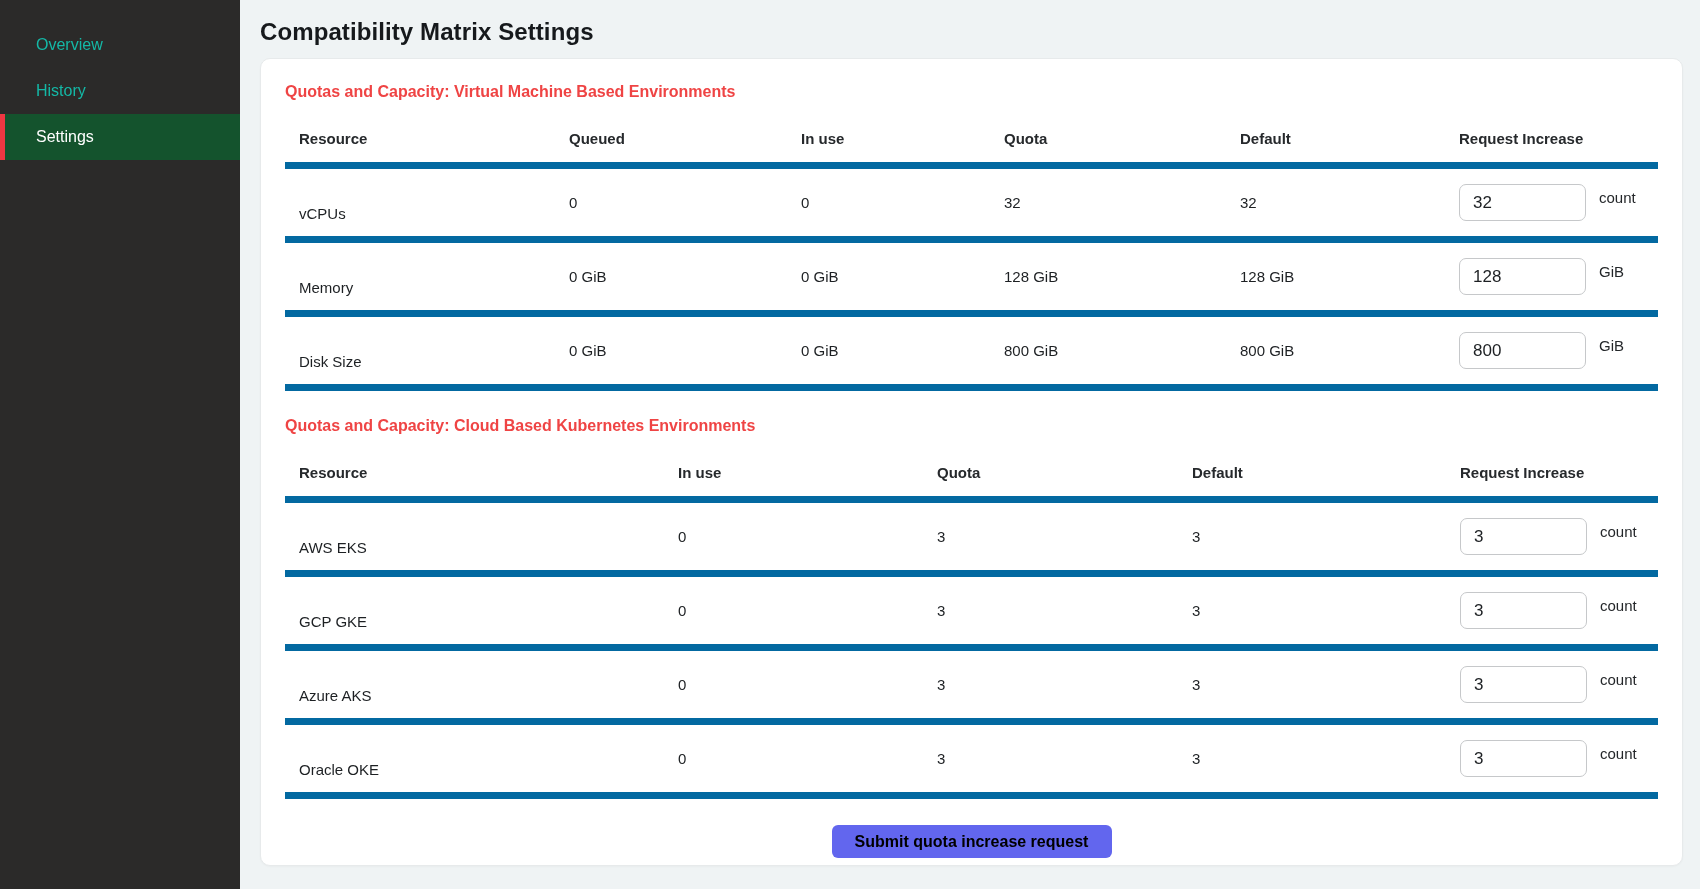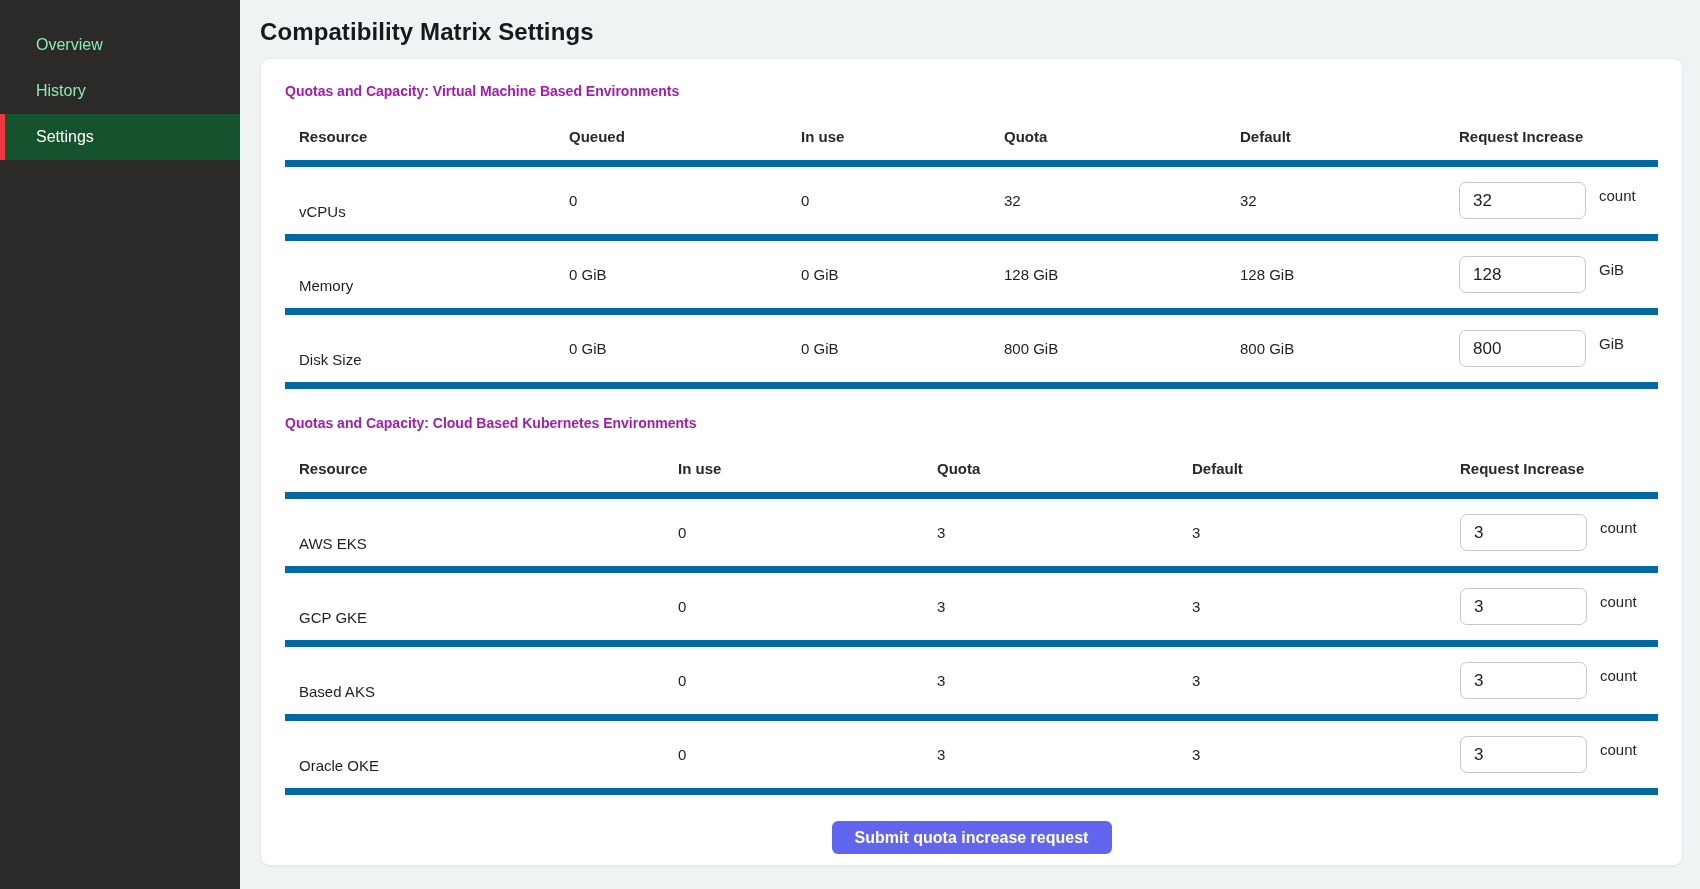--- a/index.html
+++ b/index.html
@@ -18,21 +18,21 @@
     height: 100%;
     background: #2b2a29;
     padding-top: 22px;
   }
   .nav-item {
     height: 46px;
     display: flex;
     align-items: center;
     padding-left: 31px;
     font-size: 16px;
-    color: #86efac;
+    color: #14b8a6;
     cursor: pointer;
     border-left: 5px solid transparent;
   }
   .nav-item.active {
     background: #14532d;
     color: #ffffff;
     border-left-color: #ee3742;
   }
 
   
@@ -55,23 +55,23 @@
     padding: 24px 24px 26px 24px;
     height: 808px;
   }
   .section-title-row {
     display: flex;
     align-items: baseline;
     gap: 10px;
     margin-bottom: 14px;
   }
   .section-title {
-    font-size: 14px;
+    font-size: 16px;
     font-weight: 600;
-    color: #a21caf;
+    color: #ef4444;
   }
   .section-subtitle {
     font-size: 14px;
     color: #6e7478;
   }
   .section-2 { margin-top: 26px; }
 
   
   .grid-row {
     display: grid;
@@ -111,21 +111,21 @@
   }
 
   
   .submit-wrap {
     display: flex;
     justify-content: center;
     padding-top: 26px;
   }
   .submit-btn {
     background: #6266ee;
-    color: #ffffff;
+    color: #000000;
     border: none;
     border-radius: 6px;
     font-family: "Liberation Sans", "DejaVu Sans", sans-serif;
     font-size: 16px;
     font-weight: 700;
     padding: 0 20px;
     height: 33px;
     min-width: 280px;
     cursor: pointer;
   }
@@ -230,21 +230,21 @@
         <div class="cell">0</div>
         <div class="cell">3</div>
         <div class="cell">3</div>
         <div class="cell request">
           <input class="qty-input" type="text" value="3" style="">
           <span class="unit-label">count</span>
         </div>
       </div>
 
       <div class="grid-row t2 data-row">
-        <div class="cell resource">Based AKS</div>
+        <div class="cell resource">Azure AKS</div>
         <div class="cell">0</div>
         <div class="cell">3</div>
         <div class="cell">3</div>
         <div class="cell request">
           <input class="qty-input" type="text" value="3" style="">
           <span class="unit-label">count</span>
         </div>
       </div>
 
       <div class="grid-row t2 data-row">

